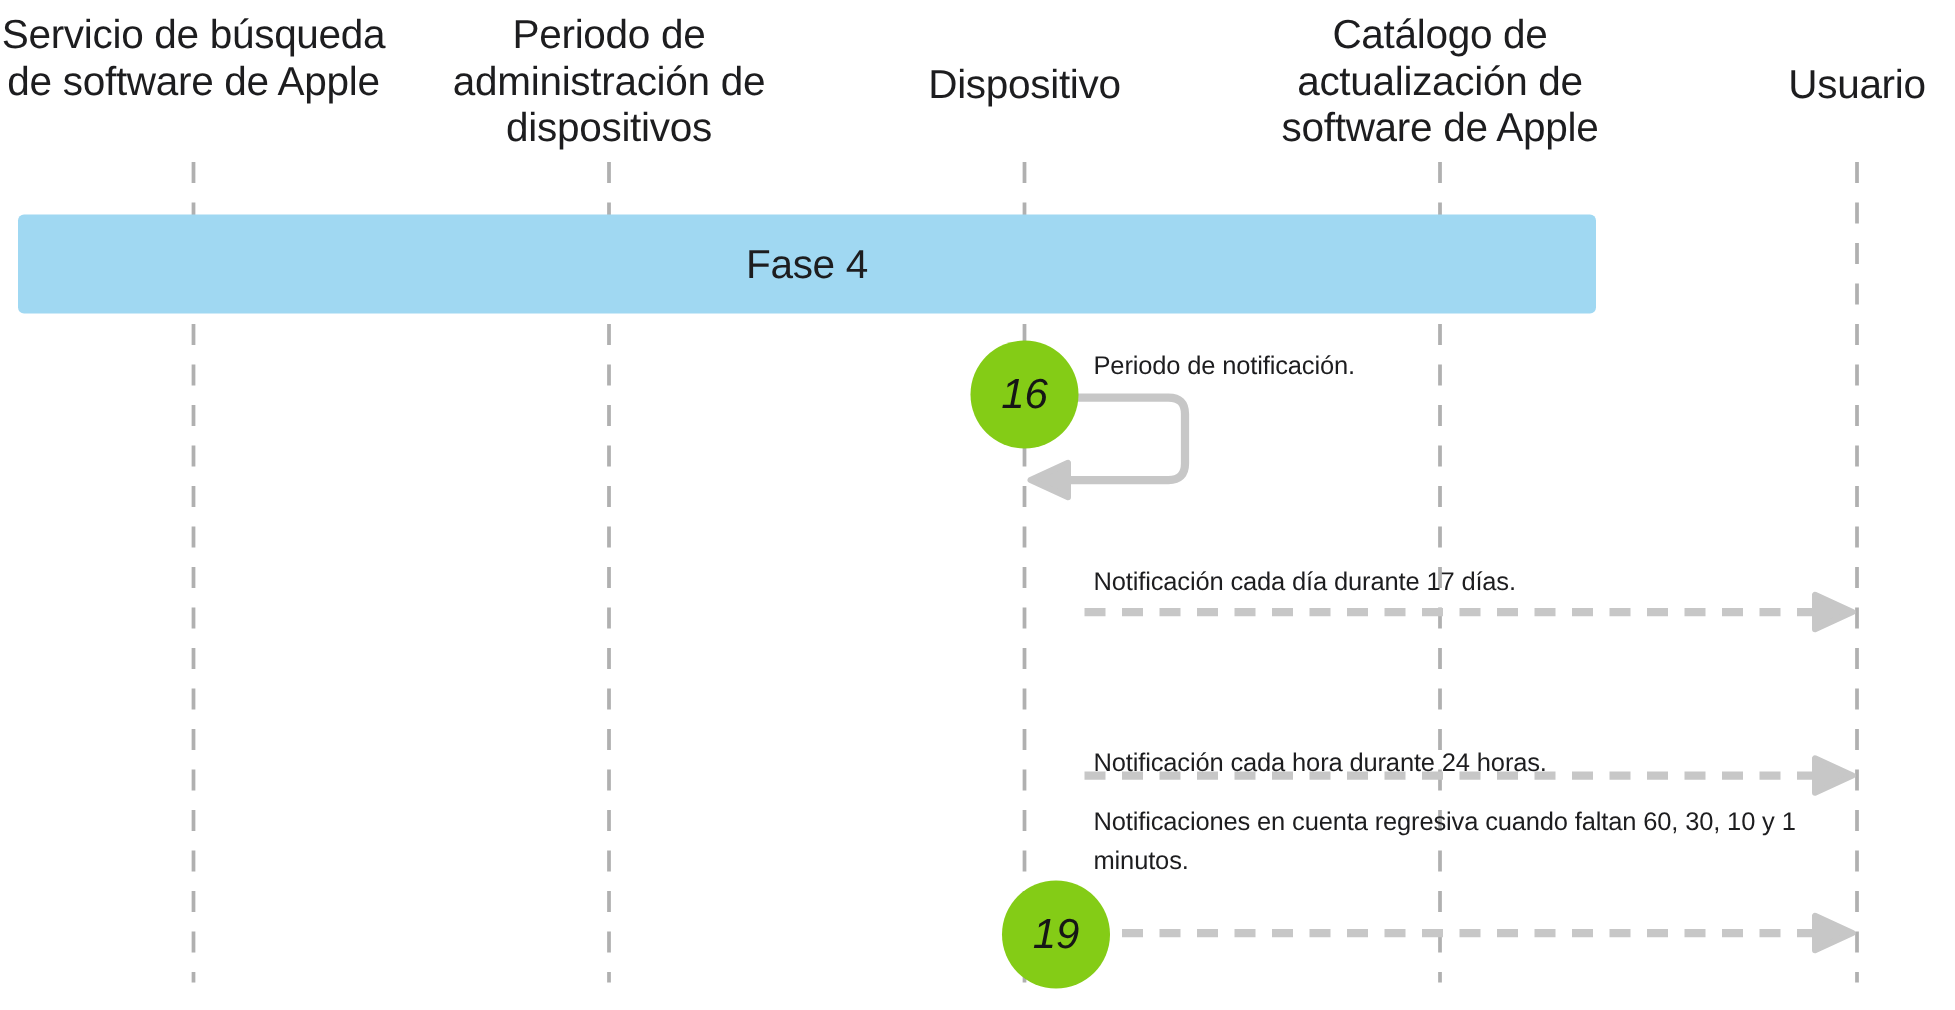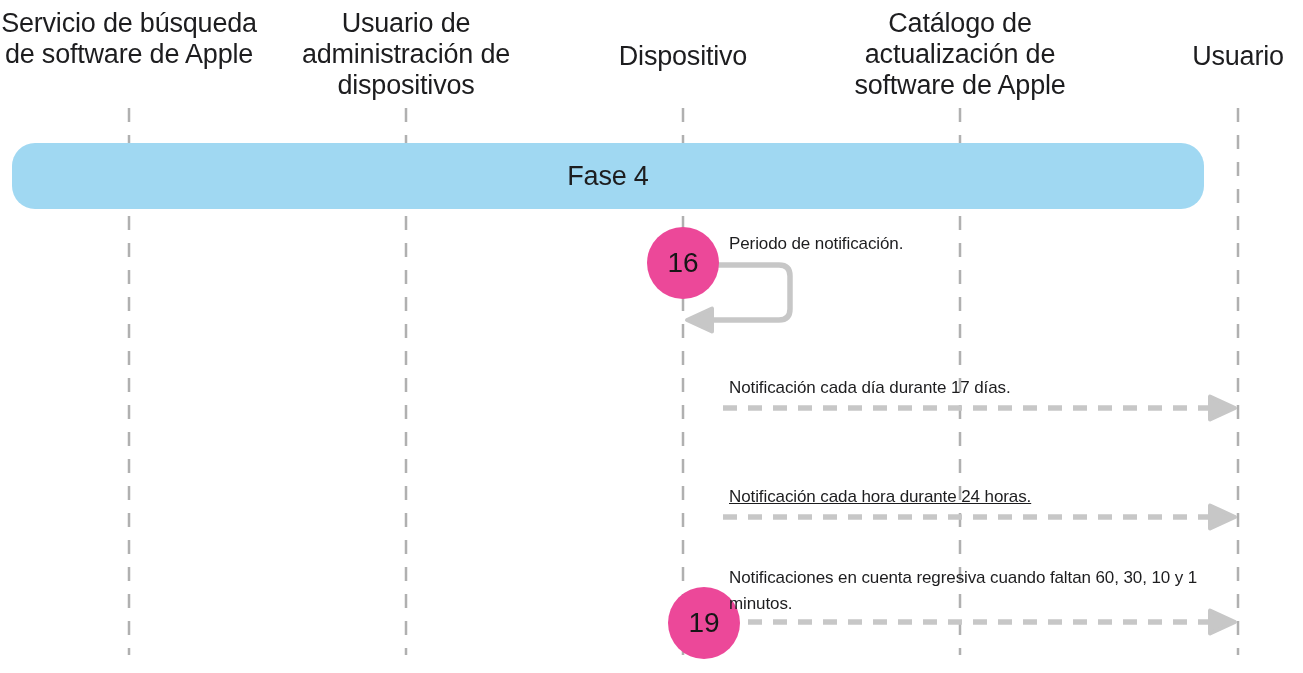--- a/index.html
+++ b/index.html
@@ -22,53 +22,54 @@
     position: absolute;
     text-align: center;
     font-size: 27px;
     line-height: 31px;
     z-index: 2;
     letter-spacing: -0.2px;
   }
   .phase-banner {
     position: absolute;
     left: 12px; top: 143px;
-    width: 1192px; height: 66px;
-    border-radius: 23px;
+    width: 1052px; height: 66px;
+    border-radius: 4px;
     display: flex;
     align-items: center;
     justify-content: center;
     font-size: 27px;
     z-index: 2;
     letter-spacing: -0.2px;
   }
   .step-circle {
     position: absolute;
     width: 72px; height: 72px;
     border-radius: 50%;
-    background: #ec4899;
+    background: #84cc16;
     display: flex;
     align-items: center;
     justify-content: center;
     font-size: 28px;
     color: #161616;
     z-index: 3;
+    font-style: italic;
   }
   .step-label {
     position: absolute;
     left: 729px;
     font-size: 17px;
     line-height: 26px;
     z-index: 3;
     letter-spacing: -0.1px;
   }
   #label-16 { top: 231px; }
   #label-17 { top: 375px; }
-  #label-18 { top: 484px; text-decoration: underline; }
-  #label-19 { top: 565px; width: 505px; }
+  #label-18 { top: 496px; }
+  #label-19 { top: 535px; width: 505px; }
   #circle-16 { left: 647px; top: 227px; }
   #circle-17 { left: 647px; top: 372px; }
   #circle-18 { left: 647px; top: 481px; }
   #circle-19 { left: 668px; top: 587px; }
   #lane-h1 { left: -6px;   top: 8px;  width: 270px; }
   #lane-h2 { left: 281px;  top: 8px;  width: 250px; }
   #lane-h3 { left: 583px;  top: 41px; width: 200px; }
   #lane-h4 { left: 835px;  top: 8px;  width: 250px; }
   #lane-h5 { left: 1158px; top: 41px; width: 160px; }
 </style>
@@ -100,21 +101,21 @@
       <path d="M1235 517 L1210 505.5 L1210 528.5 Z" fill="#c7c7c7" stroke="#c7c7c7" stroke-width="4" stroke-linejoin="round"></path>
     </g>
 
     <g>
       <line x1="723" y1="622" x2="1208" y2="622" stroke="#c7c7c7" stroke-width="5.5" stroke-dasharray="14 11"></line>
       <path d="M1235 622 L1210 610.5 L1210 633.5 Z" fill="#c7c7c7" stroke="#c7c7c7" stroke-width="4" stroke-linejoin="round"></path>
     </g>
   </svg>
 
   <div class="lane-header" id="lane-h1">Servicio de búsqueda de software de Apple</div>
-  <div class="lane-header" id="lane-h2">Usuario de administración de dispositivos</div>
+  <div class="lane-header" id="lane-h2">Periodo de administración de dispositivos</div>
   <div class="lane-header" id="lane-h4">Catálogo de actualización de software de Apple</div>
   <div class="lane-header" id="lane-h3">Dispositivo</div>
   <div class="lane-header" id="lane-h5">Usuario</div>
 
   <div class="phase-banner" style="background-color: rgb(160, 216, 242);">Fase 4</div>
 
   <div class="step-circle" id="circle-16">16</div>
   <div class="step-circle" id="circle-19">19</div>
 
   <div class="step-label" id="label-16">Periodo de notificación.</div>

